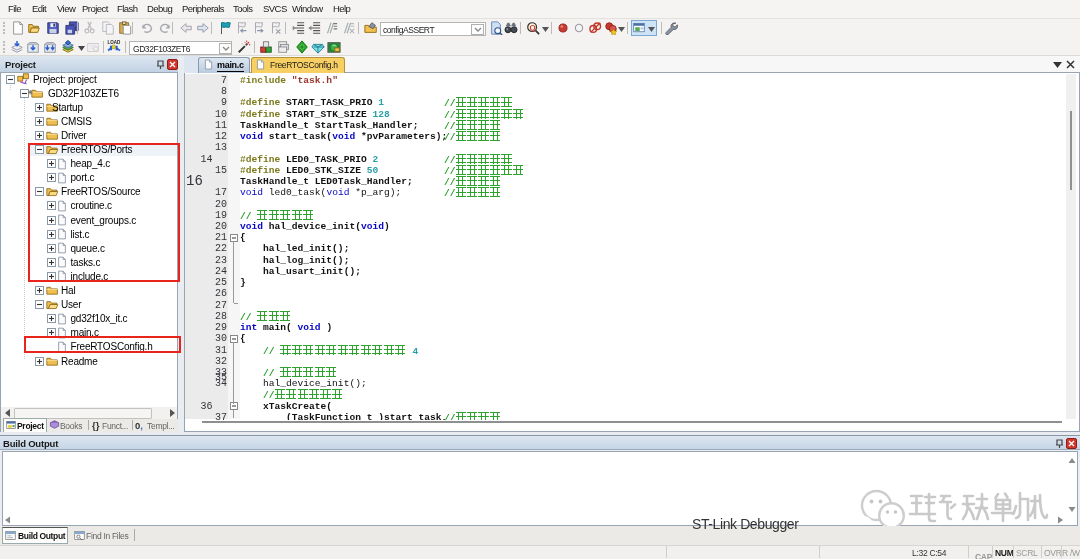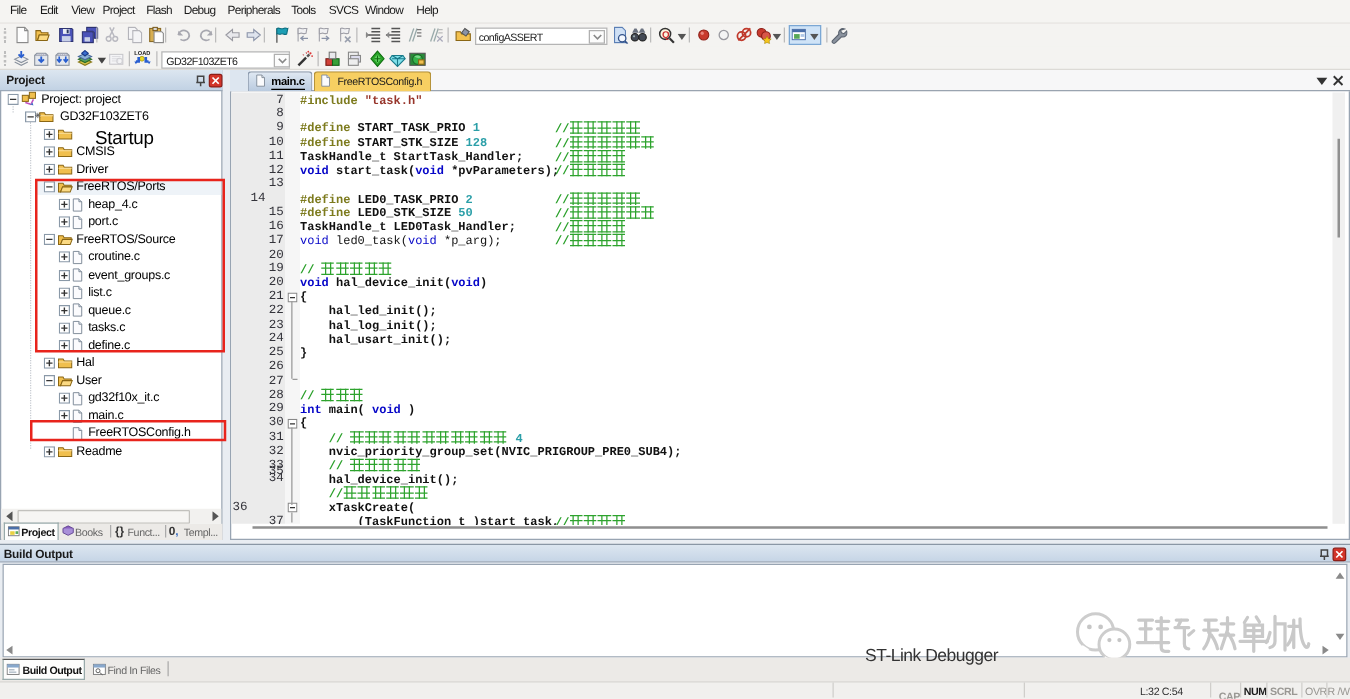--- a/index.html
+++ b/index.html
@@ -309,21 +309,21 @@
 <span class="ab" style="left:48px;top:87.6px;font-size:10px;letter-spacing:-0.2px;color:#000">GD32F103ZET6</span>
 <svg class="ab" style="left:34.5px;top:102.7px" width="9" height="9" viewBox="0 0 9 9">
     <rect x="0.5" y="0.5" width="8" height="8" fill="#fff" stroke="#8a99a8"></rect>
     <path d="M2 4.5 h5" stroke="#333" stroke-width="1.1"></path>
     <path d="M4.5 2 v5" stroke="#333" stroke-width="1.1"></path>
   </svg>
 <svg class="ab" style="left:45.5px;top:100.7px" width="13" height="13" viewBox="0 0 16 16">
     <path d="M1 12.5 V4 h4.5 l1.2 2 H14 v6.5z" fill="#f0bf4e" stroke="#8a6614"></path>
     <path d="M1 6.8 h13" stroke="#fbe0a0" stroke-width="1"></path>
   </svg>
-<span class="ab" style="left:76px;top:101.7px;font-size:15px;letter-spacing:-0.2px;color:#000">Startup</span>
+<span class="ab" style="left:52px;top:101.7px;font-size:10px;letter-spacing:-0.2px;color:#000">Startup</span>
 <svg class="ab" style="left:34.5px;top:116.8px" width="9" height="9" viewBox="0 0 9 9">
     <rect x="0.5" y="0.5" width="8" height="8" fill="#fff" stroke="#8a99a8"></rect>
     <path d="M2 4.5 h5" stroke="#333" stroke-width="1.1"></path>
     <path d="M4.5 2 v5" stroke="#333" stroke-width="1.1"></path>
   </svg>
 <svg class="ab" style="left:45.5px;top:114.8px" width="13" height="13" viewBox="0 0 16 16">
     <path d="M1 12.5 V4 h4.5 l1.2 2 H14 v6.5z" fill="#f0bf4e" stroke="#8a6614"></path>
     <path d="M1 6.8 h13" stroke="#fbe0a0" stroke-width="1"></path>
   </svg>
 <span class="ab" style="left:61px;top:115.8px;font-size:10px;letter-spacing:-0.2px;color:#000">CMSIS</span>
@@ -428,21 +428,21 @@
 <span class="ab" style="left:70.5px;top:256.79999999999995px;font-size:10px;letter-spacing:-0.2px;color:#000">tasks.c</span>
 <svg class="ab" style="left:46.5px;top:271.9px" width="9" height="9" viewBox="0 0 9 9">
     <rect x="0.5" y="0.5" width="8" height="8" fill="#fff" stroke="#8a99a8"></rect>
     <path d="M2 4.5 h5" stroke="#333" stroke-width="1.1"></path>
     <path d="M4.5 2 v5" stroke="#333" stroke-width="1.1"></path>
   </svg>
 <svg class="ab" style="left:56px;top:270.4px" width="12" height="12" viewBox="0 0 16 16">
     <path d="M3.5 1.5 h6 l3 3 v10 h-9z" fill="#fbfbfd" stroke="#7a8694"></path>
     <path d="M9.5 1.5 v3 h3" fill="#dde3ea" stroke="#7a8694"></path>
   </svg>
-<span class="ab" style="left:70.5px;top:270.9px;font-size:10px;letter-spacing:-0.2px;color:#000">define.c</span>
+<span class="ab" style="left:70.5px;top:270.9px;font-size:10px;letter-spacing:-0.2px;color:#000">include.c</span>
 <svg class="ab" style="left:34.5px;top:286.0px" width="9" height="9" viewBox="0 0 9 9">
     <rect x="0.5" y="0.5" width="8" height="8" fill="#fff" stroke="#8a99a8"></rect>
     <path d="M2 4.5 h5" stroke="#333" stroke-width="1.1"></path>
     <path d="M4.5 2 v5" stroke="#333" stroke-width="1.1"></path>
   </svg>
 <svg class="ab" style="left:45.5px;top:284.0px" width="13" height="13" viewBox="0 0 16 16">
     <path d="M1 12.5 V4 h4.5 l1.2 2 H14 v6.5z" fill="#f0bf4e" stroke="#8a6614"></path>
     <path d="M1 6.8 h13" stroke="#fbe0a0" stroke-width="1"></path>
   </svg>
 <span class="ab" style="left:61px;top:285.0px;font-size:10px;letter-spacing:-0.2px;color:#000">Hal</span>
@@ -559,21 +559,21 @@
 <div class="ab mono" style="left:1px;top:57.150000000000006px;width:41px;text-align:right;font-size:10px;line-height:11.23px;color:#33333a">12</div>
 <div class="ab mono" style="left:55px;top:57.150000000000006px;font-size:9.6px;line-height:11.23px;font-weight:bold;white-space:pre"><span class="k">void</span><span class="pl">&nbsp;start_task(</span><span class="k">void</span><span class="pl">&nbsp;*pvParameters);</span></div>
 <div class="ab mono cm" style="left:259px;top:57.150000000000006px;font-size:9.6px;line-height:11.23px;font-weight:bold">//<span class="cn"></span><span class="cn"></span><span class="cn"></span><span class="cn"></span></div>
 <div class="ab mono" style="left:1px;top:68.38px;width:41px;text-align:right;font-size:10px;line-height:11.23px;color:#33333a">13</div>
 <div class="ab mono" style="left:1px;top:79.61000000000001px;width:41px;text-align:center;font-size:10px;line-height:11.23px;color:#33333a">14</div>
 <div class="ab mono" style="left:55px;top:79.61000000000001px;font-size:9.6px;line-height:11.23px;font-weight:bold;white-space:pre"><span class="dr">#define</span><span class="pl">&nbsp;LED0_TASK_PRIO&nbsp;</span><span class="n2">2</span></div>
 <div class="ab mono cm" style="left:259px;top:79.61000000000001px;font-size:9.6px;line-height:11.23px;font-weight:bold">//<span class="cn"></span><span class="cn"></span><span class="cn"></span><span class="cn"></span><span class="cn"></span></div>
 <div class="ab mono" style="left:1px;top:90.84px;width:41px;text-align:right;font-size:10px;line-height:11.23px;color:#33333a">15</div>
 <div class="ab mono" style="left:55px;top:90.84px;font-size:9.6px;line-height:11.23px;font-weight:bold;white-space:pre"><span class="dr">#define</span><span class="pl">&nbsp;LED0_STK_SIZE&nbsp;</span><span class="n2">50</span></div>
 <div class="ab mono cm" style="left:259px;top:90.84px;font-size:9.6px;line-height:11.23px;font-weight:bold">//<span class="cn"></span><span class="cn"></span><span class="cn"></span><span class="cn"></span><span class="cn"></span><span class="cn"></span></div>
-<div class="ab mono" style="left:1px;top:102.07px;width:41px;text-align:right;font-size:10px;line-height:11.23px;color:#33333a">16</div>
+<div class="ab mono" style="left:1px;top:102.07px;width:41px;font-size:14px;line-height:11.23px;color:#33333a">16</div>
 <div class="ab mono" style="left:55px;top:102.07px;font-size:9.6px;line-height:11.23px;font-weight:bold;white-space:pre"><span class="pl">TaskHandle_t&nbsp;LED0Task_Handler;</span></div>
 <div class="ab mono cm" style="left:259px;top:102.07px;font-size:9.6px;line-height:11.23px;font-weight:bold">//<span class="cn"></span><span class="cn"></span><span class="cn"></span><span class="cn"></span></div>
 <div class="ab mono" style="left:1px;top:113.30000000000001px;width:41px;text-align:right;font-size:10px;line-height:11.23px;color:#33333a">17</div>
 <div class="ab mono" style="left:55px;top:113.30000000000001px;font-size:9.6px;line-height:11.23px;font-weight:normal;white-space:pre"><span class="k">void</span><span class="pl">&nbsp;led0_task(</span><span class="k">void</span><span class="pl">&nbsp;*p_arg);</span></div>
 <div class="ab mono cm" style="left:259px;top:113.30000000000001px;font-size:9.6px;line-height:11.23px;font-weight:bold">//<span class="cn"></span><span class="cn"></span><span class="cn"></span><span class="cn"></span></div>
 <div class="ab mono" style="left:1px;top:124.53px;width:41px;text-align:right;font-size:10px;line-height:11.23px;color:#33333a">20</div>
 <div class="ab mono" style="left:1px;top:135.76px;width:41px;text-align:right;font-size:10px;line-height:11.23px;color:#33333a">19</div>
 <div class="ab mono" style="left:1px;top:146.99px;width:41px;text-align:right;font-size:10px;line-height:11.23px;color:#33333a">20</div>
 <div class="ab mono" style="left:55px;top:146.99px;font-size:9.6px;line-height:11.23px;font-weight:bold;white-space:pre"><span class="k">void</span><span class="pl">&nbsp;hal_device_init(</span><span class="k">void</span><span class="pl">)</span></div>
 <div class="ab mono" style="left:1px;top:158.22px;width:41px;text-align:right;font-size:10px;line-height:11.23px;color:#33333a">21</div>
@@ -588,26 +588,25 @@
 <div class="ab mono" style="left:55px;top:203.14px;font-size:9.6px;line-height:11.23px;font-weight:bold;white-space:pre"><span class="pl">}</span></div>
 <div class="ab mono" style="left:1px;top:214.37px;width:41px;text-align:right;font-size:10px;line-height:11.23px;color:#33333a">26</div>
 <div class="ab mono" style="left:1px;top:225.60000000000002px;width:41px;text-align:right;font-size:10px;line-height:11.23px;color:#33333a">27</div>
 <div class="ab mono" style="left:1px;top:236.83000000000004px;width:41px;text-align:right;font-size:10px;line-height:11.23px;color:#33333a">28</div>
 <div class="ab mono" style="left:1px;top:248.06px;width:41px;text-align:right;font-size:10px;line-height:11.23px;color:#33333a">29</div>
 <div class="ab mono" style="left:55px;top:248.06px;font-size:9.6px;line-height:11.23px;font-weight:bold;white-space:pre"><span class="k">int</span><span class="pl">&nbsp;main(&nbsp;</span><span class="k">void</span><span class="pl">&nbsp;)</span></div>
 <div class="ab mono" style="left:1px;top:259.29px;width:41px;text-align:right;font-size:10px;line-height:11.23px;color:#33333a">30</div>
 <div class="ab mono" style="left:55px;top:259.29px;font-size:9.6px;line-height:11.23px;font-weight:bold;white-space:pre"><span class="pl">{</span></div>
 <div class="ab mono" style="left:1px;top:270.52px;width:41px;text-align:right;font-size:10px;line-height:11.23px;color:#33333a">31</div>
 <div class="ab mono" style="left:1px;top:281.75px;width:41px;text-align:right;font-size:10px;line-height:11.23px;color:#33333a">32</div>
-<div class="ab mono" style="left:55px;top:281.75px;font-size:9.6px;line-height:11.23px;font-weight:bold;white-space:pre"><span class="pl">&nbsp;&nbsp;&nbsp;&nbsp;nvic_priority_group_set(NVIC_PRIGROUP_PRE0_SUB4);</span></div>
 <div class="ab mono" style="left:1px;top:292.98px;width:41px;text-align:right;font-size:10px;line-height:11.23px;color:#33333a">33</div>
 <div class="ab mono" style="left:1px;top:304.21000000000004px;width:41px;text-align:right;font-size:10px;line-height:11.23px;color:#33333a">34</div>
-<div class="ab mono" style="left:55px;top:304.21000000000004px;font-size:9.6px;line-height:11.23px;font-weight:bold;white-space:pre"><span class="pl">&nbsp;&nbsp;&nbsp;&nbsp;hal_device_init();</span></div>
+<div class="ab mono" style="left:55px;top:304.21000000000004px;font-size:9.6px;line-height:11.23px;font-weight:normal;white-space:pre"><span class="pl">&nbsp;&nbsp;&nbsp;&nbsp;hal_device_init();</span></div>
 <div class="ab mono" style="left:1px;top:298px;width:41px;text-align:right;font-size:10px;line-height:11.23px;color:#33333a">35</div>
-<div class="ab mono" style="left:1px;top:326.67px;width:41px;text-align:left;font-size:10px;line-height:11.23px;color:#33333a">36</div>
+<div class="ab mono" style="left:1px;top:326.67px;width:41px;text-align:center;font-size:10px;line-height:11.23px;color:#33333a">36</div>
 <div class="ab mono" style="left:55px;top:326.67px;font-size:9.6px;line-height:11.23px;font-weight:bold;white-space:pre"><span class="pl">&nbsp;&nbsp;&nbsp;&nbsp;xTaskCreate(</span></div>
 <div class="ab mono" style="left:1px;top:337.90000000000003px;width:41px;text-align:right;font-size:10px;line-height:11.23px;color:#33333a">37</div>
 <div class="ab mono" style="left:55px;top:337.90000000000003px;font-size:9.6px;line-height:11.23px;font-weight:bold;white-space:pre"><span class="pl">&nbsp;&nbsp;&nbsp;&nbsp;&nbsp;&nbsp;&nbsp;&nbsp;(TaskFunction_t&nbsp;)start_task,</span></div>
 <div class="ab mono cm" style="left:259px;top:337.90000000000003px;font-size:9.6px;line-height:11.23px;font-weight:bold">//<span class="cn"></span><span class="cn"></span><span class="cn"></span><span class="cn"></span></div>
 <div class="ab mono cm" style="left:55px;top:135.76px;font-size:9.6px;line-height:11.23px;font-weight:bold">//&nbsp;<span class="cn"></span><span class="cn"></span><span class="cn"></span><span class="cn"></span><span class="cn"></span></div>
 <div class="ab mono cm" style="left:55px;top:236.83000000000004px;font-size:9.6px;line-height:11.23px;font-weight:bold">//&nbsp;<span class="cn"></span><span class="cn"></span><span class="cn"></span></div>
 <div class="ab mono cm" style="left:78.03999999999999px;top:270.52px;font-size:9.6px;line-height:11.23px;font-weight:bold">//&nbsp;<span class="cn"></span><span class="cn"></span><span class="cn"></span><span class="cn"></span><span class="cn"></span><span class="cn"></span><span class="cn"></span><span class="cn"></span><span class="cn"></span><span class="cn"></span><span class="cn"></span>&nbsp;<span class="n2">4</span></div>
 <div class="ab mono cm" style="left:78.03999999999999px;top:292.98px;font-size:9.6px;line-height:11.23px;font-weight:bold">//&nbsp;<span class="cn"></span><span class="cn"></span><span class="cn"></span><span class="cn"></span><span class="cn"></span></div>
 <div class="ab mono cm" style="left:78.03999999999999px;top:315.44px;font-size:9.6px;line-height:11.23px;font-weight:bold">//<span class="cn"></span><span class="cn"></span><span class="cn"></span><span class="cn"></span><span class="cn"></span><span class="cn"></span></div>
 </div>
@@ -703,18 +702,18 @@
   </svg>
 <span class="ab" style="left:86px;top:531px;font-size:8.5px;letter-spacing:-0.3px;color:#666">Find In Files</span>
 <div class="ab" style="left:134px;top:529px;width:1px;height:12px;background:#aaa"></div>
 <div class="ab" style="left:0;top:545px;width:1080px;height:14px;background:#f1f0ee;border-top:1px solid #d8d6d2"></div>
 <div class="ab" style="left:666px;top:546px;width:154px;height:12px;border-left:1px solid #d0cecb;border-right:1px solid #d0cecb"></div>
 <span class="ab" style="left:692px;top:516px;font-size:14px;letter-spacing:-0.4px;color:#333">ST-Link Debugger</span>
 <div class="ab" style="left:902px;top:546px;width:67px;height:12px;border-right:1px solid #d0cecb"></div>
 <span class="ab" style="left:912px;top:548px;font-size:8.5px;letter-spacing:-0.3px;color:#333">L:32 C:54</span>
 <span class="ab" style="left:975px;top:552px;font-size:8.5px;letter-spacing:-0.3px;font-weight:bold;color:#9a9894">CAP</span>
 <span class="ab" style="left:995px;top:548px;font-size:8.5px;letter-spacing:-0.3px;font-weight:bold;color:#1a1a1a">NUM</span>
-<span class="ab" style="left:1016px;top:548px;font-size:8.5px;letter-spacing:-0.3px;font-weight:bold;color:#9a9894">SCRL</span>
+<span class="ab" style="left:1016px;top:548px;font-size:8.5px;letter-spacing:-0.3px;font-weight:normal;color:#9a9894">SCRL</span>
 <span class="ab" style="left:1044px;top:548px;font-size:8.5px;letter-spacing:-0.3px;font-weight:normal;color:#9a9894">OVR</span>
 <span class="ab" style="left:1062px;top:548px;font-size:8.5px;letter-spacing:-0.3px;font-weight:normal;color:#9a9894">R /W</span>
 <div class="ab" style="left:992px;top:546px;width:1px;height:12px;background:#d0cecb"></div>
 <div class="ab" style="left:1013px;top:546px;width:1px;height:12px;background:#d0cecb"></div>
 <div class="ab" style="left:1041px;top:546px;width:1px;height:12px;background:#d0cecb"></div>
 <div class="ab" style="left:1061px;top:546px;width:1px;height:12px;background:#d0cecb"></div>
 </body></html>

